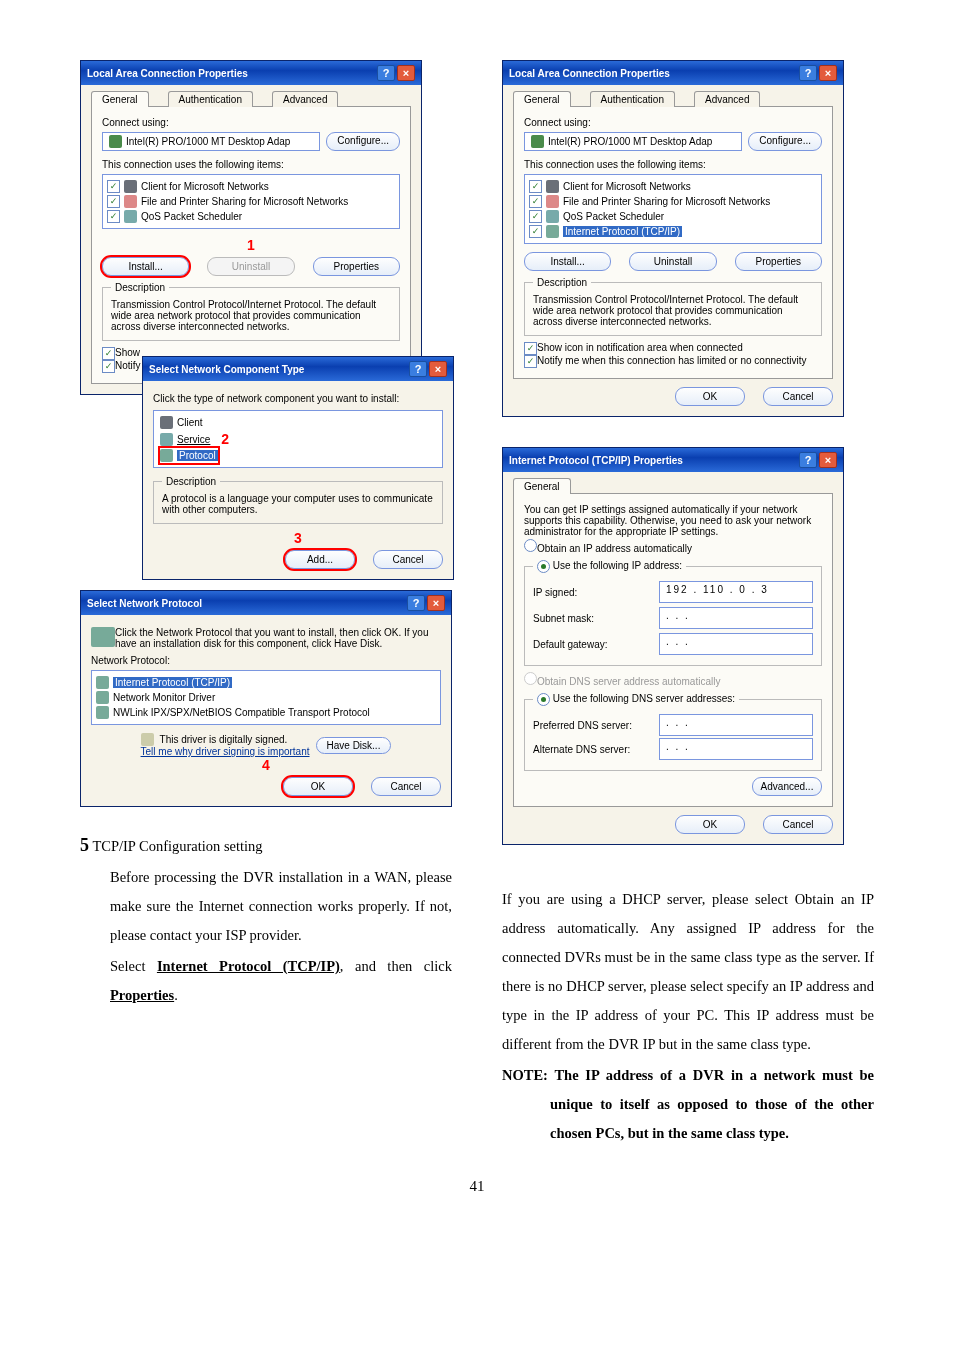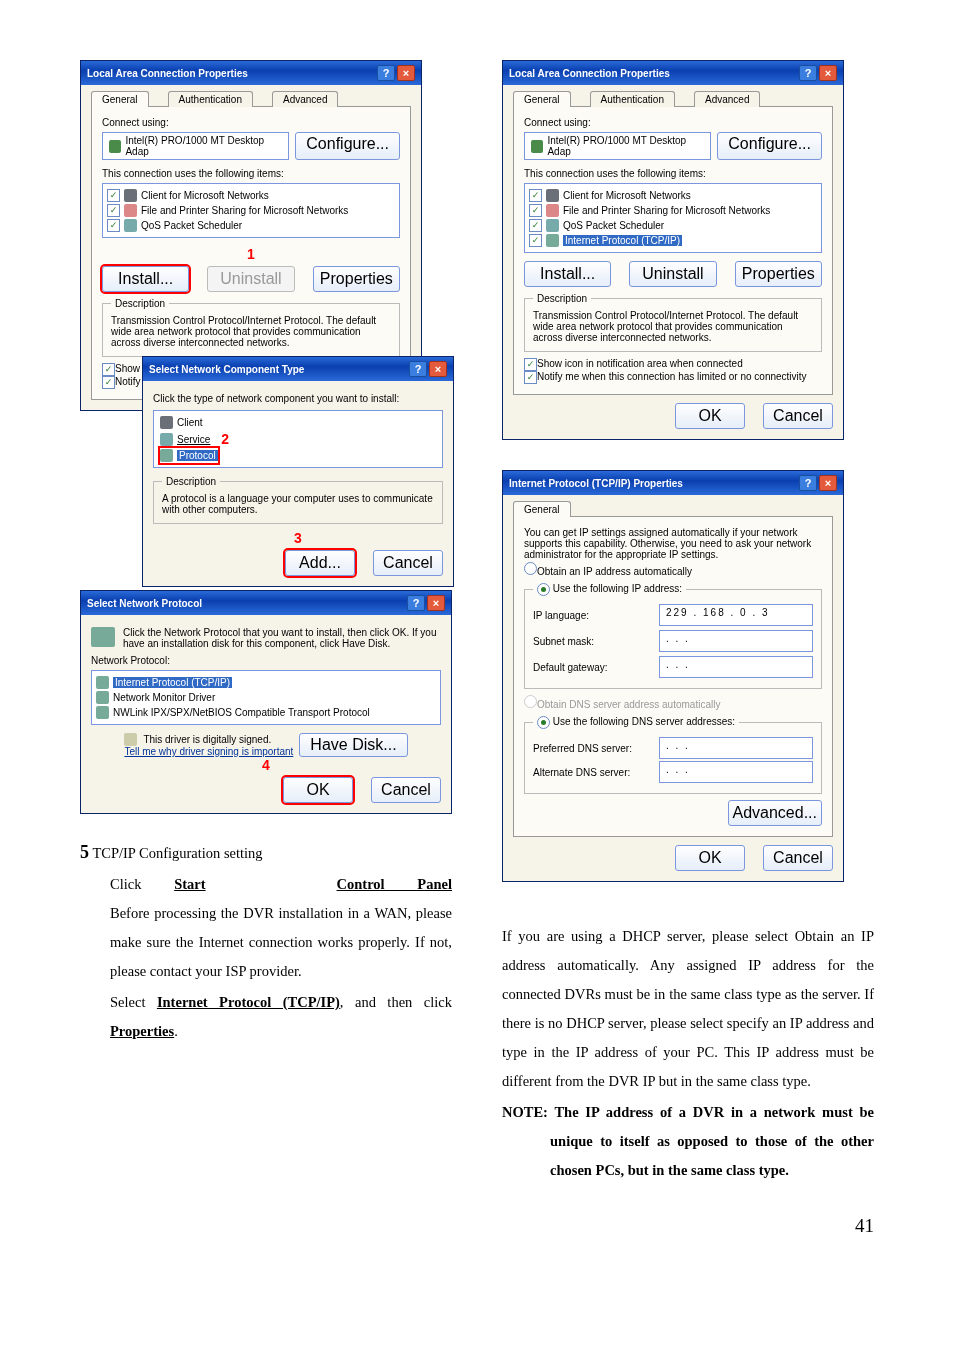--- a/index.html
+++ b/index.html
@@ -76,22 +76,22 @@
     border: 1px solid #999;
     background: #fcfbf6;
     padding: 10px;
     min-height: 50px;
   }
   .xpbtn {
     display: inline-block;
     border: 1px solid #7a96df;
     background: linear-gradient(#fefefe, #e6eef9);
     padding: 2px 10px;
-    border-radius: 3px;
-    font-size: 16px;
+    border-radius: 9px;
+    font-size: 10px;
     color: #000;
   }
   .xpbtn.disabled {
     color: #999;
     border-color: #bbb;
     background: #f4f4f4;
   }
   .row {
     display: flex;
     align-items: center;
@@ -221,22 +221,22 @@
     font-size: 14.5px;
     line-height: 2;
     text-align: justify;
   }
   .section-head {
     font-size: 16px;
     font-weight: bold;
     display: inline;
   }
   .pagenum {
-    text-align: right;
-    font-size: 19px;
+    text-align: center;
+    font-size: 15px;
     margin-top: 30px;
   }
   .step-text {
     margin-left: 30px;
   }
   .u { text-decoration: underline; }
   .b { font-weight: bold; }
   .layer-wrap {
     position: relative;
     height: 530px;
@@ -343,21 +343,21 @@
 
     <div class="dialog" style="width:370px;">
       <div class="titlebar">
         <span>Select Network Protocol</span>
         <span class="winicons">
           <span class="winbtn help">?</span>
           <span class="winbtn close">×</span>
         </span>
       </div>
       <div class="body">
-        <div class="row" style="align-items:flex-start; gap:8px; margin:6px 0;">
+        <div class="row" style="align-items:flex-start; gap:0; margin:6px 0;">
           <span class="icon proto" style="width:24px;height:20px;flex:0 0 auto;"></span>
           <span>Click the Network Protocol that you want to install, then click OK. If you have an installation disk for this component, click Have Disk.</span>
         </div>
         <div style="margin-top:6px;">Network Protocol:</div>
         <div class="listbox">
           <div class="item">
               <span class="icon proto"></span>
               <span class="sel">Internet Protocol (TCP/IP)</span>
             </div>
           <div class="item">
@@ -383,23 +383,20 @@
         <div class="btnrow right" style="margin-top:4px;">
           <span class="xpbtn redbox">OK</span>
           <span class="xpbtn">Cancel</span>
         </div>
       </div>
     </div>
 
     <div class="bodytext" style="margin-top:20px;">
       <span class="section-head" style="font-size:18px;">5</span>
       <span> TCP/IP Configuration setting</span>
-      <div class="step-text" style="text-align:justify; text-align-last:justify;">
-        <span>Click </span><span class="b u">Start</span>&nbsp;&nbsp;&nbsp;&nbsp;<span class="b u">Control Panel</span>
-      </div>
       <div class="step-text">Before processing the DVR installation in a WAN, please make sure the Internet connection works properly. If not, please contact your ISP provider.</div>
       <div class="step-text" style="margin-top:2px; text-align:justify;">
         <span>Select </span><span class="b u">Internet Protocol (TCP/IP)</span><span>, and then click </span><span class="b u">Properties</span><span>.</span>
       </div>
     </div>
   </div>
 
   <div class="col">
 
     <div class="dialog" style="width:340px;">
@@ -478,22 +475,22 @@
       <div class="body">
         <div class="tabs">
           <div class="tab active">General</div>
         </div>
         <div class="panel">
           <div style="">You can get IP settings assigned automatically if your network supports this capability. Otherwise, you need to ask your network administrator for the appropriate IP settings.</div>
           <div class="item" style="margin:2px 0;"><span class="radio"></span><span>Obtain an IP address automatically</span></div>
           <fieldset>
             <legend><span class="radio on" style="vertical-align:middle;"></span> <span>Use the following IP address:</span></legend>
             <div class="row" style="justify-content:space-between; margin:2px 0;">
-                <span>IP language:</span>
-                <div class="ipfield">229 . 168 .  0  .   3</div>
+                <span>IP signed:</span>
+                <div class="ipfield">192 . 110 .  0  .   3</div>
               </div>
             <div class="row" style="justify-content:space-between; margin:4px 0;">
                 <span>Subnet mask:</span>
                 <div class="ipfield"> .      .      . </div>
               </div>
             <div class="row" style="justify-content:space-between; margin:2px 0;">
                 <span>Default gateway:</span>
                 <div class="ipfield"> .      .      . </div>
               </div>
           </fieldset>

